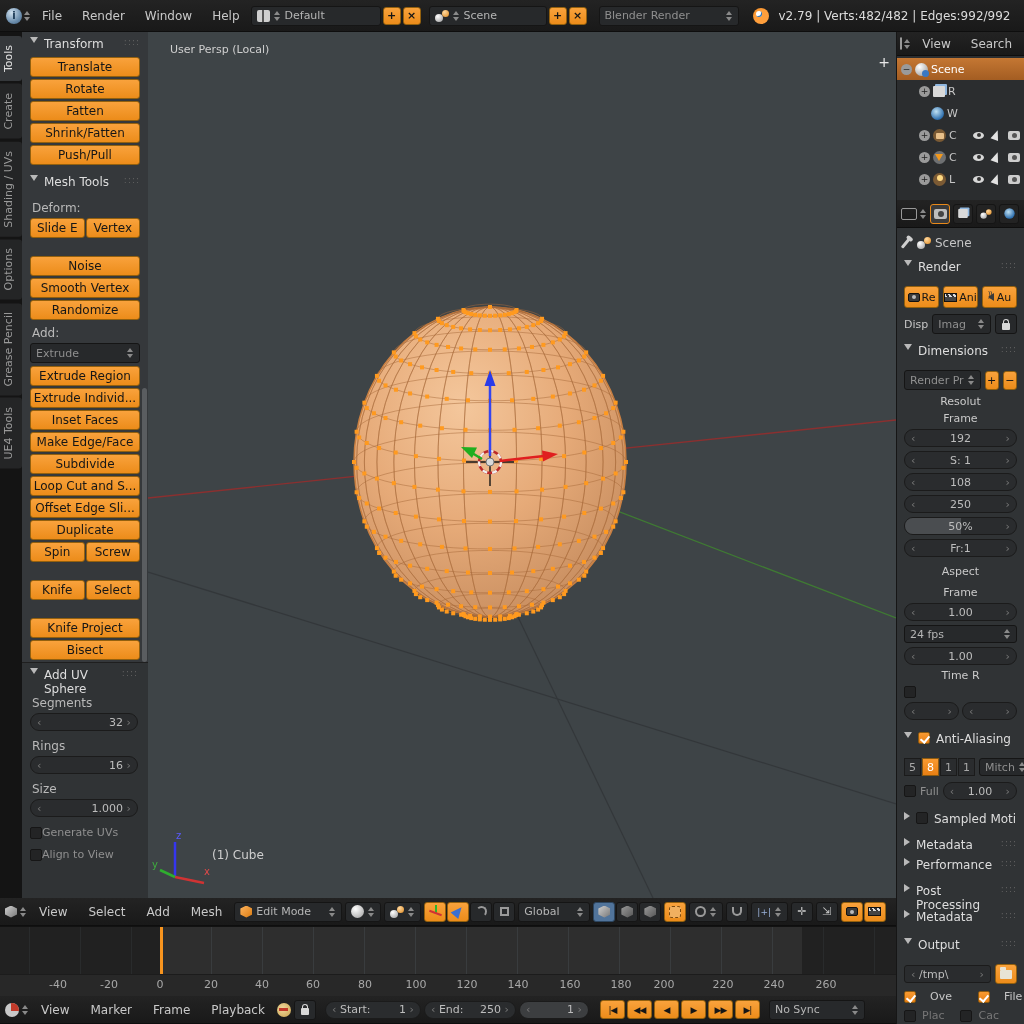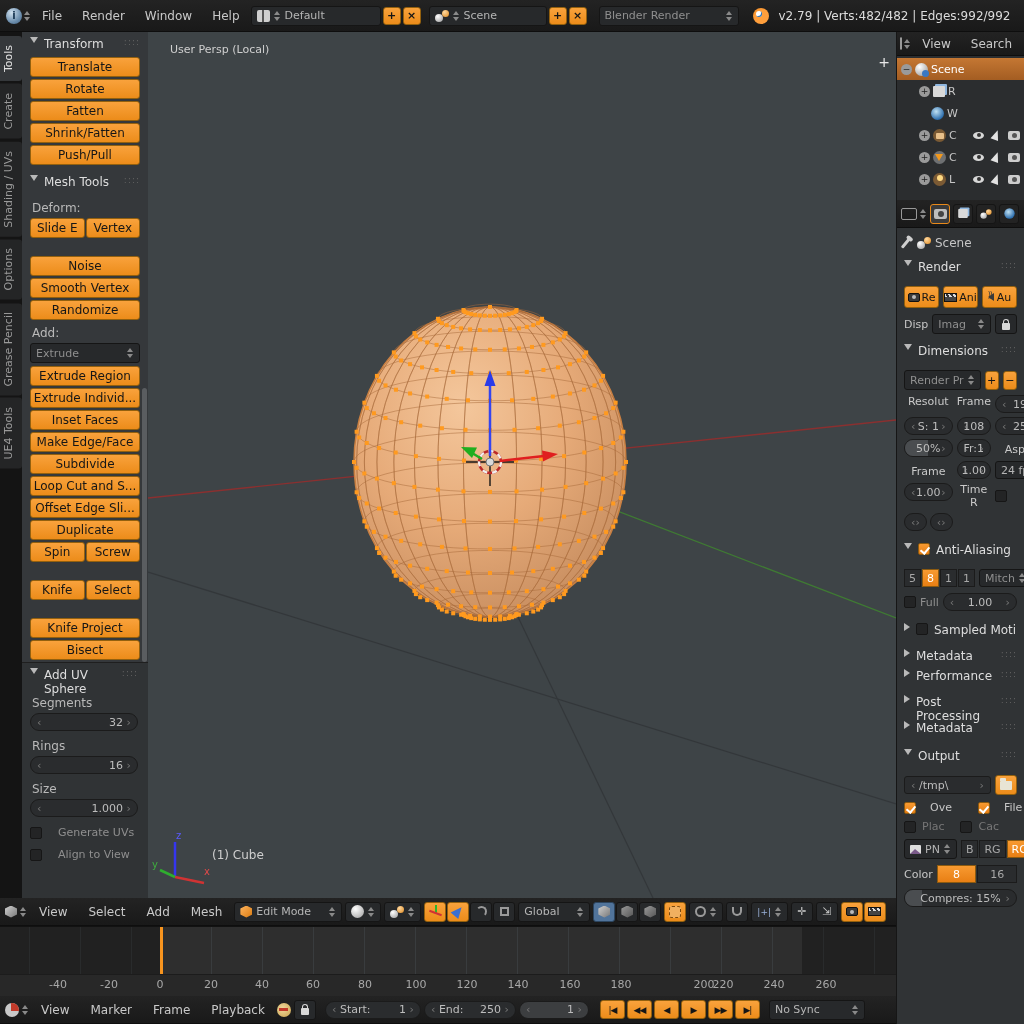--- a/index.html
+++ b/index.html
@@ -48,21 +48,21 @@
   .vtab.active{background:#35383b;color:#e0e0e0}
   .shelf-body{position:absolute;left:22px;top:0;right:0;bottom:236px;padding:5px 8px 0 8px;overflow:hidden}
   .tbtn{height:20px;margin-bottom:2px;font-size:12px}
   .btnrow{display:flex;gap:1px;margin-bottom:18px}
   .btnrow .ob{flex:1;height:20px;font-size:12px}
   .slabel{color:#b9b9b9;font-size:12px;margin:6px 0 3px 2px}
   .scroll{position:absolute;right:1px;top:356px;width:5px;height:274px;background:#5a5d60;border-radius:3px}
   .op-panel{position:absolute;left:22px;right:0;bottom:0;height:236px;background:#303335;border-top:1px solid #1f1f1f;padding:5px 10px 0 8px}
   .fgroup{margin-top:8px}
   .fgroup .pill{margin-top:3px}
-  .chkrow{display:flex;align-items:center;gap:16px;margin-top:9px;color:#8f8f8f}
+  .chkrow{display:flex;align-items:center;gap:0;margin-top:9px;color:#8f8f8f}
   
   #viewport{left:148px;top:32px;width:748px;height:866px;background:#3e4447;overflow:hidden}
   #vp-svg{position:absolute;left:0;top:0}
   .wire{fill:none;stroke:#a8693a;stroke-opacity:.5;stroke-width:1}
   .vert{fill:#ff9a1f}
   .vp-text{position:absolute;color:#cfcfcf;font-size:11px;white-space:nowrap}
   
   #right-col{left:896px;top:32px;width:128px;height:992px;background:#2b2d2f;border-left:1px solid #161616}
   .outliner-hdr{height:24px;gap:2px;padding:0 3px}
   .outliner{height:144px;background:#2b2d2f;overflow:hidden;padding-top:2px}
@@ -86,21 +86,21 @@
   .t-lamp{width:13px;height:13px;border-radius:50%;background:#7b5a34;position:relative}
   .t-lamp::after{content:"";position:absolute;left:3.5px;top:2px;width:6px;height:6px;border-radius:50%;background:#ffd982}
   
   .props-hdr{height:28px;gap:3px;padding:0 4px}
   .ptab{width:20px;height:20px;border-radius:3px;display:flex;align-items:center;justify-content:center;background:#232323;border:1px solid #151515}
   .ptab.active{border-color:#e8891a;background:#3a3a3a}
   .pcam{width:13px;height:10px;background:#bdbdbd;border-radius:2px;position:relative}
   .pcam::after{content:"";position:absolute;left:4px;top:2px;width:6px;height:6px;border-radius:50%;background:#444}
   .props{padding:6px 7px;background:#303335;height:820px}
   .prow{display:flex;align-items:center;gap:4px;margin-top:6px}
-  .pgrid{display:grid;grid-template-columns:1fr 1fr 1fr;gap:4px;margin-top:5px}
+  .pgrid{display:grid;grid-template-columns:1fr;gap:4px;margin-top:5px}
   .col-h{color:#c9c9c9;font-size:11px;text-align:center}
   .seg{display:flex;gap:1px}
   .seg>div{background:#2a2c2e;border:1px solid #1b1b1b;color:#a8a8a8;height:18px;display:flex;align-items:center;justify-content:center;padding:0 4px}
   .seg>div.on{background:linear-gradient(#f89a31,#e87f14);color:#fff;border-color:#8c5a10}
   .lock-ic{width:8px;height:7px;background:#d8d8d8;border-radius:1px;position:relative;margin-top:4px}
   .lock-ic::before{content:"";position:absolute;left:1px;top:-4px;width:4px;height:4px;border:1.5px solid #d8d8d8;border-bottom:none;border-radius:3px 3px 0 0}
   .folder-ic{width:12px;height:9px;background:#e8e4d4;border-radius:1px;position:relative}
   .folder-ic::before{content:"";position:absolute;left:0;top:-3px;width:6px;height:3px;background:#e8e4d4;border-radius:1px 1px 0 0}
   .pic-ic{width:11px;height:9px;background:#ddd;border-radius:1px;position:relative;overflow:hidden}
   .pic-ic::after{content:"";position:absolute;left:0;bottom:0;width:0;height:0;border-left:5px solid transparent;border-right:6px solid transparent;border-bottom:5px solid #7a5a8a}
@@ -965,21 +965,21 @@
   <span class="tick" style="left:160px">0</span>
   <span class="tick" style="left:211px">20</span>
   <span class="tick" style="left:262px">40</span>
   <span class="tick" style="left:313px">60</span>
   <span class="tick" style="left:365px">80</span>
   <span class="tick" style="left:416px">100</span>
   <span class="tick" style="left:467px">120</span>
   <span class="tick" style="left:518px">140</span>
   <span class="tick" style="left:570px">160</span>
   <span class="tick" style="left:621px">180</span>
-  <span class="tick" style="left:704px">200</span>
+  <span class="tick" style="left:664px">200</span>
   <span class="tick" style="left:723px">220</span>
   <span class="tick" style="left:774px">240</span>
   <span class="tick" style="left:826px">260</span>
 </div>
 <div id="tl-hdr" class="abs hdr">
   <span class="clock-ic"></span>
   <span class="dd-arr"></span>
   <span class="menu">View</span>
   <span class="menu">Marker</span>
   <span class="menu">Frame</span>

